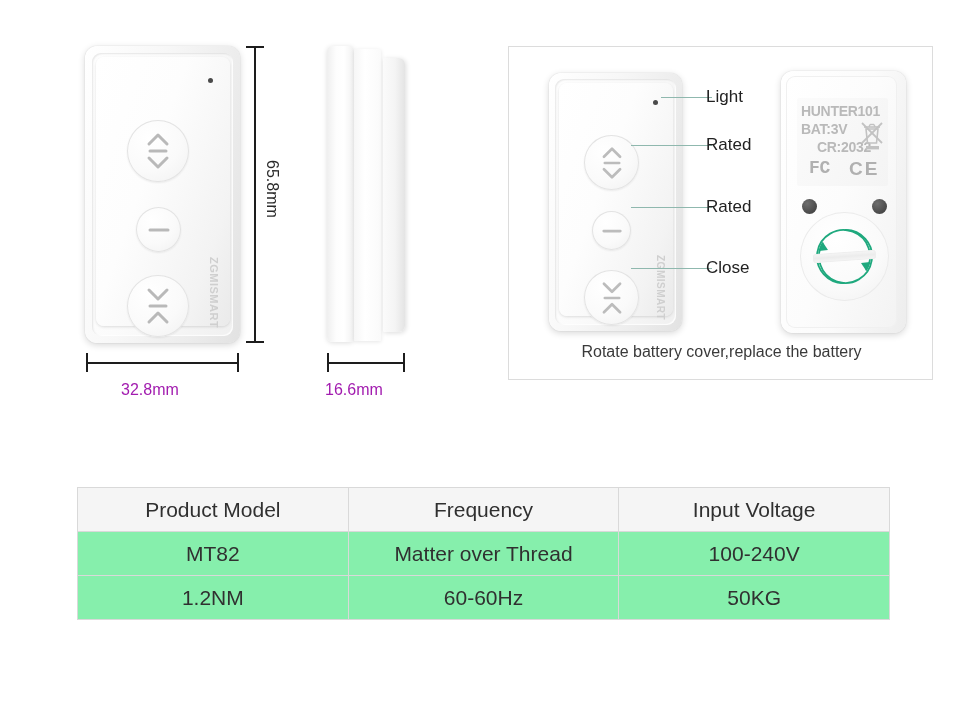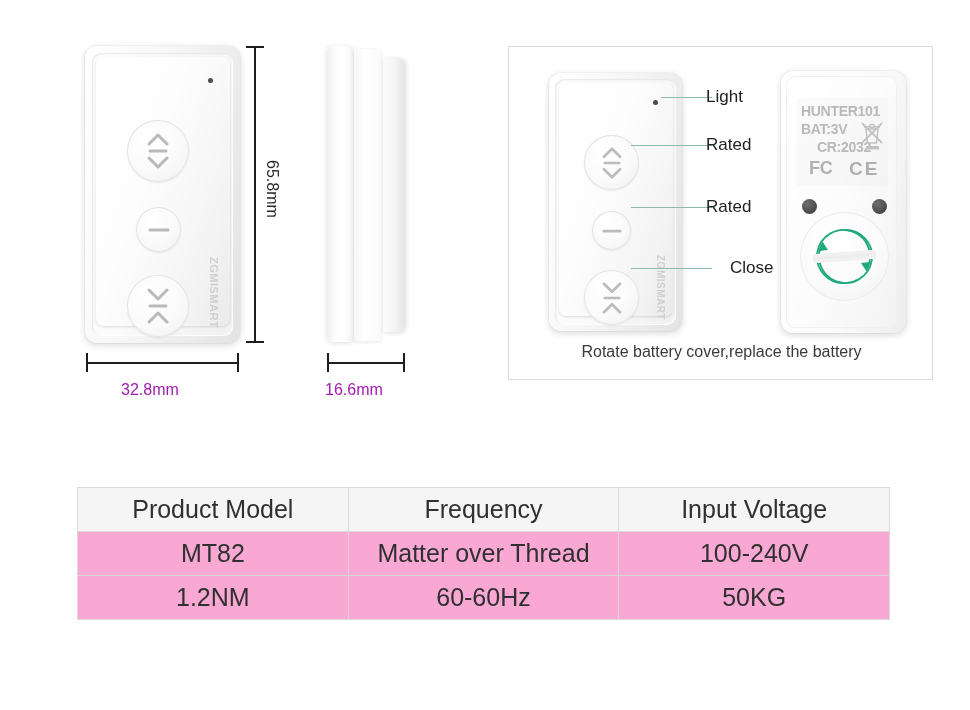--- a/index.html
+++ b/index.html
@@ -168,30 +168,30 @@
     position: absolute;
     left: 77px;
     top: 487px;
     width: 813px;
     border-collapse: collapse;
     table-layout: fixed;
   }
   #spec-table td {
     border: 1px solid #d9d9d9;
     text-align: center;
-    font-size: 25px;
+    font-size: 21px;
     color: #303030;
     height: 43px;
     padding: 0;
   }
   #spec-table tr.head-row td {
     background: #f5f5f5;
   }
   #spec-table tr.val-row td {
-    background: #f9a8d4;
+    background: #86efac;
   }
 </style>
 </head>
 <body>
 
 <div>
   <div class="remote-outer" style="left:85px; top:46px; width:155px; height:297px;">
     <div class="remote-inner" style="left:7px; top:7px; right:7px; bottom:7px;">
       <div class="faceplate" style="left:4px; top:4px; right:3px; bottom:10px;">
 
@@ -300,21 +300,21 @@
   <div class="callout-line" style="left:152px; top:50px; width:51px;"></div>
   <div class="callout-label" style="left:197px; top:40px;">Light</div>
 
   <div class="callout-line" style="left:122px; top:98px; width:81px;"></div>
   <div class="callout-label" style="left:197px; top:88px;">Rated</div>
 
   <div class="callout-line" style="left:122px; top:160px; width:81px;"></div>
   <div class="callout-label" style="left:197px; top:150px;">Rated</div>
 
   <div class="callout-line" style="left:122px; top:221px; width:81px;"></div>
-  <div class="callout-label" style="left:197px; top:211px;margin-left:24px;">Close</div>
+  <div class="callout-label" style="left:197px; top:211px;">Close</div>
 
   <div>
     <div class="remote-outer" style="left:272px; top:24px; width:125px; height:262px;
                 background:linear-gradient(100deg,#ffffff 0%,#fbfbfb 55%,#ededed 100%);">
       <div style="position:absolute; left:5px; top:5px; right:9px; bottom:5px;
                   border-radius:9px;
                   background:linear-gradient(108deg,#ffffff 0%,#fcfcfc 50%,#f3f3f3 100%);
                   box-shadow:inset 0 0 0 1px #f0f0f0;">
 
         <div class="back-label-box" style="left:11px; top:22px; width:91px; height:88px;">
@@ -326,21 +326,21 @@
             <path d="M7 9 L19 9 L17.5 23 L8.5 23 Z" fill="none" stroke="#c2c2c2" stroke-width="1.6"></path>
             <line x1="5" y1="7" x2="21" y2="7" stroke="#c2c2c2" stroke-width="1.6"></line>
             <line x1="10" y1="7" x2="11" y2="4.5" stroke="#c2c2c2" stroke-width="1.4"></line>
             <line x1="16" y1="7" x2="15" y2="4.5" stroke="#c2c2c2" stroke-width="1.4"></line>
             <line x1="11" y1="4.5" x2="15" y2="4.5" stroke="#c2c2c2" stroke-width="1.4"></line>
             <line x1="3" y1="3" x2="23" y2="23" stroke="#c2c2c2" stroke-width="1.8"></line>
             <line x1="23" y1="3" x2="3" y2="23" stroke="#c2c2c2" stroke-width="1.8"></line>
             <rect x="7" y="26" width="13" height="3.4" fill="#c2c2c2"></rect>
           </svg>
 
-          <div class="back-label-text" style="left:12px; top:60px; font-size:18px; color:#b0b0b0;">FC</div>
+          <div class="back-label-text" style="left:12px; top:60px; font-size:18px; color:#b0b0b0;font-family:Liberation Mono, monospace;">FC</div>
           <div class="back-label-text" style="left:52px; top:60px; font-size:19px; color:#b0b0b0; letter-spacing:2px;">CE</div>
         </div>
 
         <div class="screw-dot" style="left:16px; top:123px;"></div>
         <div class="screw-dot" style="left:86px; top:123px;"></div>
 
         <div class="battery-cover" style="left:14px; top:136px; width:89px; height:89px;">
           <svg style="position:absolute; left:13px; top:13px;" width="63" height="63" viewBox="0 0 63 63">
             <path d="M31.5 5 A26.5 26.5 0 1 1 10 17.5" fill="none" stroke="#1fa97e" stroke-width="1.8"></path>
             <path d="M31.5 58 A26.5 26.5 0 1 1 53 45.5" fill="none" stroke="#1fa97e" stroke-width="1.8"></path>

